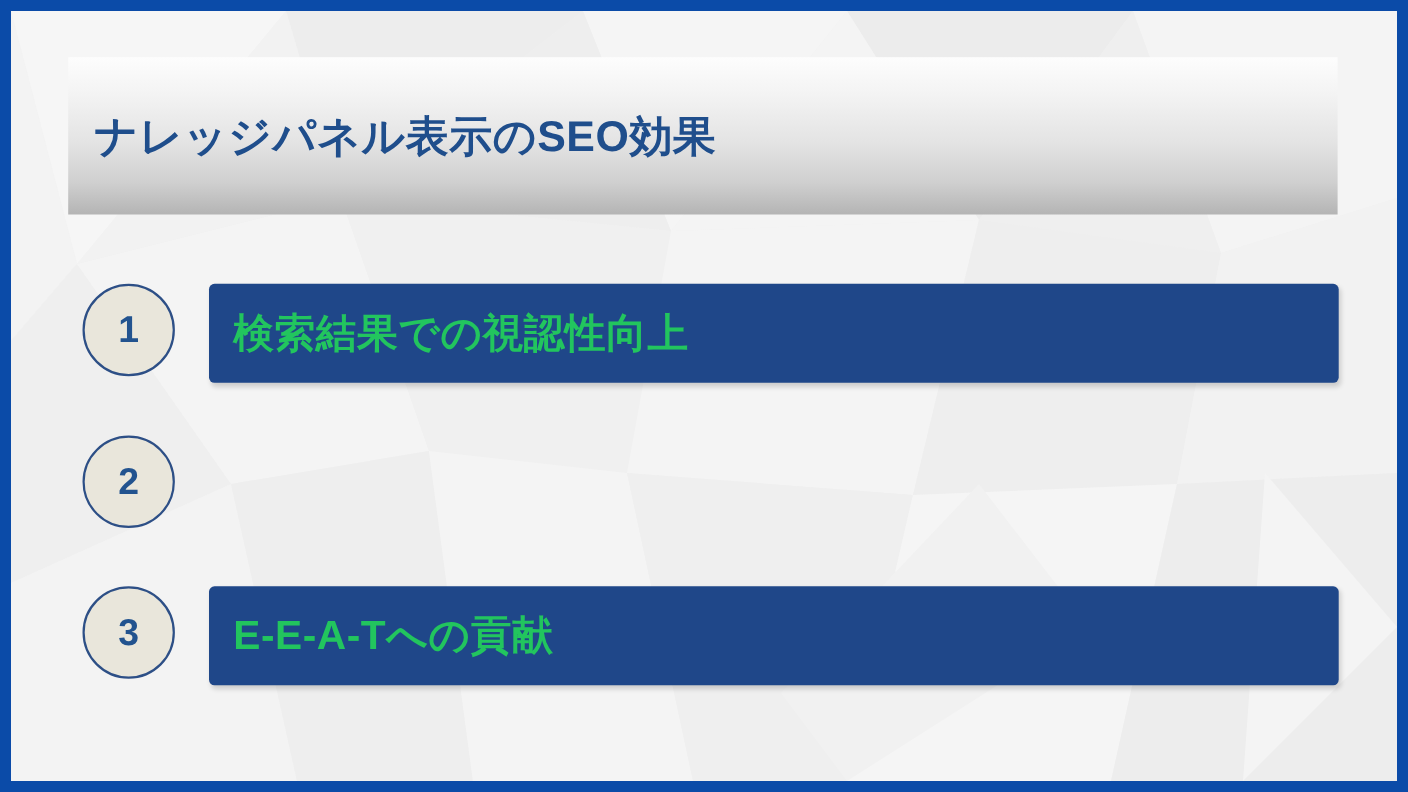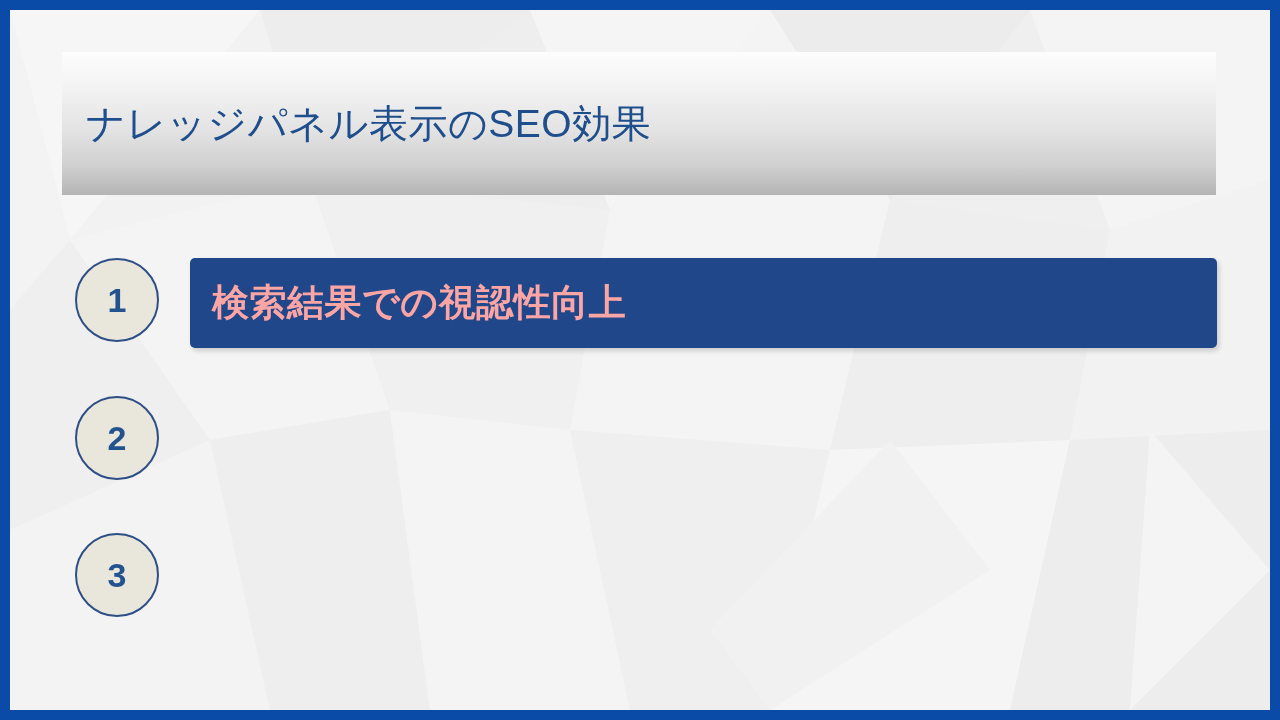--- a/index.html
+++ b/index.html
@@ -46,21 +46,21 @@
         #e3e3e3 55%,
         #cfcfcf 80%,
         #b4b4b4 100%);
   }
   #title-text {
     position: absolute;
     left: 24px;
     top: 50%;
     transform: translateY(-50%);
     font-size: 39px;
-    font-weight: normal;
+    font-weight: bold;
     color: #1F4E8C;
     letter-spacing: 0.5px;
     white-space: nowrap;
   }
 
   
   .row {
     position: absolute;
     left: 0;
     width: 1260px;
@@ -92,21 +92,21 @@
     top: 0;
     width: 1027px;
     height: 90px;
     background: #1F4789;
     border-radius: 5px;
     box-shadow: 2px 3px 5px rgba(0,0,0,0.16);
     display: flex;
     align-items: center;
   }
   .bar-label {
-    color: #fca5a5;
+    color: #22c55e;
     font-size: 37px;
     font-weight: bold;
     padding-left: 22px;
     letter-spacing: 0.5px;
     white-space: nowrap;
   }
 </style>
 </head>
 <body>
 
@@ -157,16 +157,19 @@
     <div class="row" style="top:386px;">
       <div class="num-circle">
         <span>2</span>
       </div>
     </div>
 
     <div class="row" style="top:523px;">
       <div class="num-circle">
         <span>3</span>
       </div>
+      <div class="bar">
+        <div class="bar-label">E-E-A-Tへの貢献</div>
+      </div>
     </div>
 
   </div>
 </div>
 
 </body></html>

